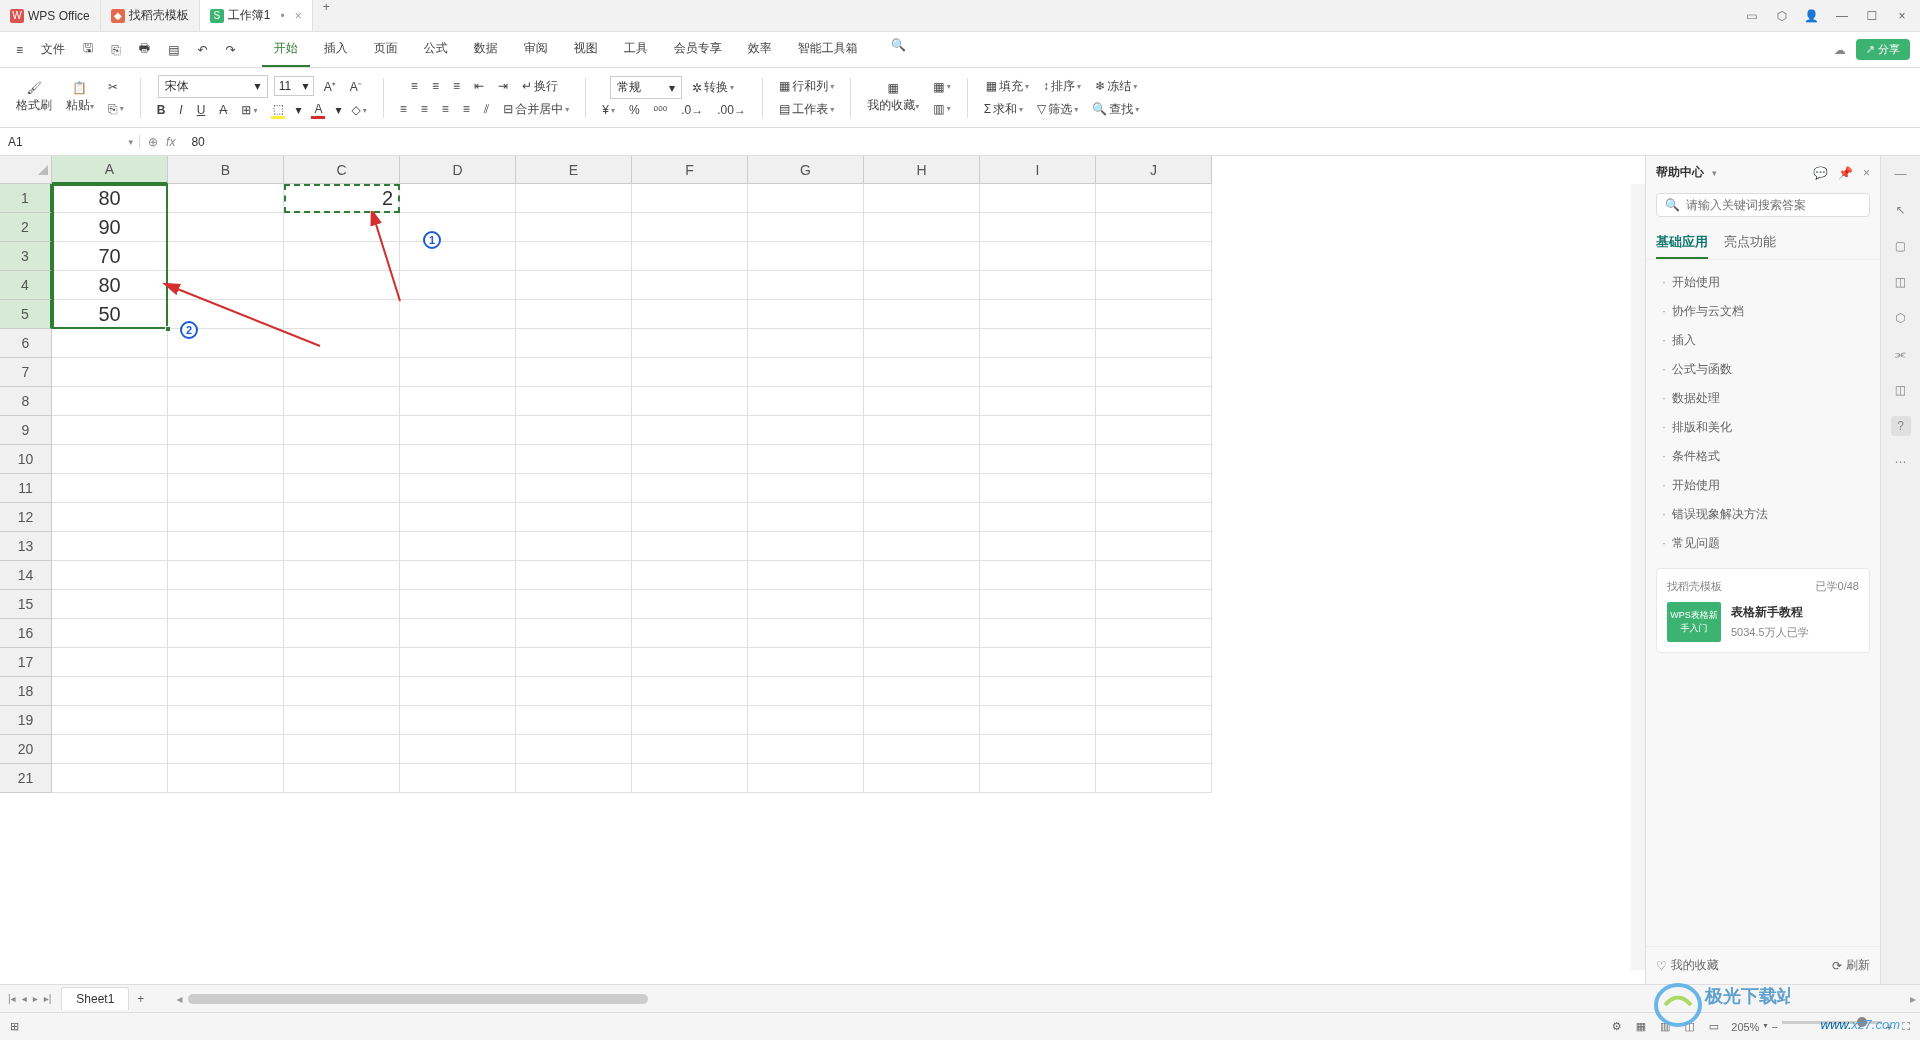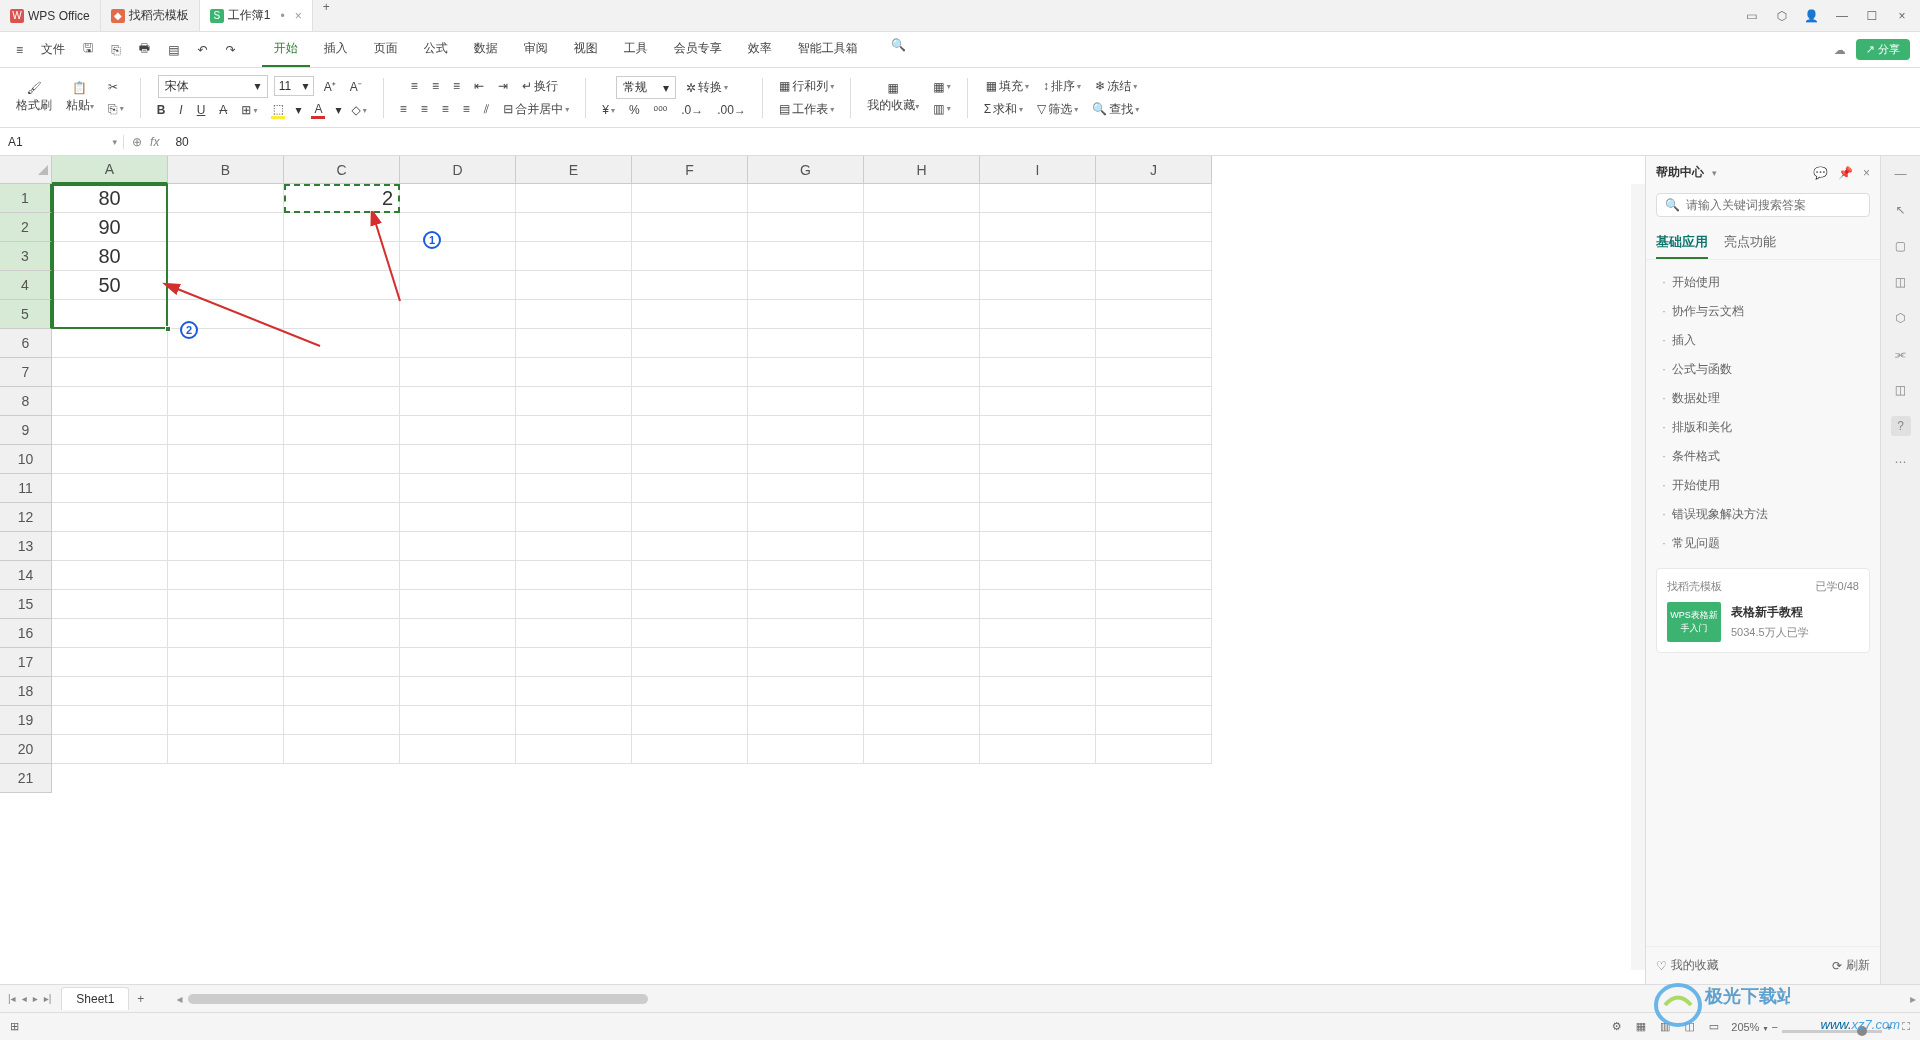--- a/index.html
+++ b/index.html
@@ -35,21 +35,21 @@
 .rrow { display: flex; align-items: center; gap: 6px; }
 .rbtn { display: flex; align-items: center; gap: 2px; cursor: pointer; padding: 2px 4px; color: #444; font-size: 12px; white-space: nowrap;}
 .rbtn .arrow { font-size: 8px; color: #888; }
 .vdiv { width: 1px; height: 40px; background: #ddd; margin: 0 4px; }
 .font-select { border: 1px solid #ccc; padding: 2px 6px; width: 110px; background: #fff; cursor: pointer; display: flex; justify-content: space-between; align-items: center;}
 .size-select { border: 1px solid #ccc; padding: 2px 4px; width: 40px; background: #fff; cursor: pointer; display: flex; justify-content: space-between; align-items: center;}
 .color-bar { height: 3px; width: 14px; display: block;}
 
 
 .formula-bar { display: flex; height: 28px; background: #fff; border-bottom: 1px solid #ddd; align-items: center; }
-.name-box { width: 124px; border-right: 1px solid #ddd; padding: 0 8px; display: flex; align-items: center; position: relative; }
+.name-box { width: 140px; border-right: 1px solid #ddd; padding: 0 8px; display: flex; align-items: center; position: relative; }
 .name-box .arrow { position: absolute; right: 6px; font-size: 9px; color: #888;}
 .fx-area { display: flex; align-items: center; gap: 8px; padding: 0 8px; }
 .fx-input { flex: 1; padding: 0 8px; }
 
 
 .main { display: flex; height: calc(100% - 32px - 36px - 60px - 28px - 28px - 28px); }
 
 
 .sheet-area { flex: 1; background: #fff; position: relative; overflow: hidden; }
 .corner { position: absolute; left: 0; top: 0; width: 52px; height: 28px; background: #f0f0f0; border-right: 1px solid #ccc; border-bottom: 1px solid #ccc; z-index: 3; display:flex; align-items:center; justify-content:flex-end; padding-right: 3px;}
@@ -109,21 +109,21 @@
 .sheet-tabs { display: flex; height: 28px; background: #f5f5f5; border-top: 1px solid #ddd; align-items: center; padding-left: 8px;}
 .sheet-nav { display: flex; gap: 6px; color: #888; padding-right: 10px;}
 .sheet-nav span { cursor: pointer; font-size: 10px;}
 .sheet-tab { padding: 4px 14px; background: #fff; border: 1px solid #ddd; border-bottom: none; cursor: pointer; border-radius: 3px 3px 0 0;}
 .sheet-add { padding: 4px 8px; cursor: pointer; color: #666;}
 
 
 .status-bar { display: flex; height: 28px; background: #f5f5f5; border-top: 1px solid #ddd; align-items: center; padding: 0 10px; color: #666; font-size: 11px;}
 .status-right { margin-left: auto; display: flex; gap: 10px; align-items: center;}
 .view-btn { cursor: pointer; padding: 2px;}
-.zoom { display: flex; align-items: flex-end; gap: 4px;}
+.zoom { display: flex; align-items: flex-start; gap: 4px;}
 .zoom-slider { width: 100px; height: 3px; background: #ccc; position: relative; cursor: pointer;}
 .zoom-slider-thumb { position: absolute; top: -4px; width: 10px; height: 10px; background: #888; border-radius: 50%;}
 
 
 .watermark-logo { position: absolute; right: 130px; bottom: 10px; z-index: 20; opacity: 0.9;}
 .watermark-text { position: absolute; right: 20px; bottom: 8px; z-index: 20; color: #4aa3df; font-size: 13px; font-style: italic;}
 .watermark-text span { color: #0369a1;}
 
 </style>
 </head>
@@ -261,21 +261,21 @@
       <span class="rbtn">≡</span>
       <span class="rbtn">≡</span>
       <span class="rbtn">≡</span>
       <span class="rbtn">⫽</span>
       <span class="rbtn">⊟ <span>合并居中</span><span class="arrow">▾</span></span>
     </div>
   </div>
   <div class="vdiv"></div>
   <div class="rgroup">
     <div class="rrow">
-      <div class="font-select" style="width:60px">
+      <div class="font-select" style="width:72px">
           <span>常规</span>
           <span class="arrow">▾</span>
         </div>
       <span class="rbtn">✲ <span>转换</span><span class="arrow">▾</span></span>
     </div>
     <div class="rrow">
       <span class="rbtn">¥<span class="arrow">▾</span></span>
       <span class="rbtn">%</span>
       <span class="rbtn">ᵒᵒᵒ</span>
       <span class="rbtn">.0→</span>
@@ -395,20 +395,32 @@
           <div class="cell"></div>
           <div class="cell"></div>
           <div class="cell"></div>
           <div class="cell"></div>
           <div class="cell"></div>
           <div class="cell"></div>
           <div class="cell"></div>
           <div class="cell"></div>
         </div>
       <div class="row">
+          <div class="cell data">70</div>
+          <div class="cell"></div>
+          <div class="cell"></div>
+          <div class="cell"></div>
+          <div class="cell"></div>
+          <div class="cell"></div>
+          <div class="cell"></div>
+          <div class="cell"></div>
+          <div class="cell"></div>
+          <div class="cell"></div>
+        </div>
+      <div class="row">
           <div class="cell data">80</div>
           <div class="cell"></div>
           <div class="cell"></div>
           <div class="cell"></div>
           <div class="cell"></div>
           <div class="cell"></div>
           <div class="cell"></div>
           <div class="cell"></div>
           <div class="cell"></div>
           <div class="cell"></div>

